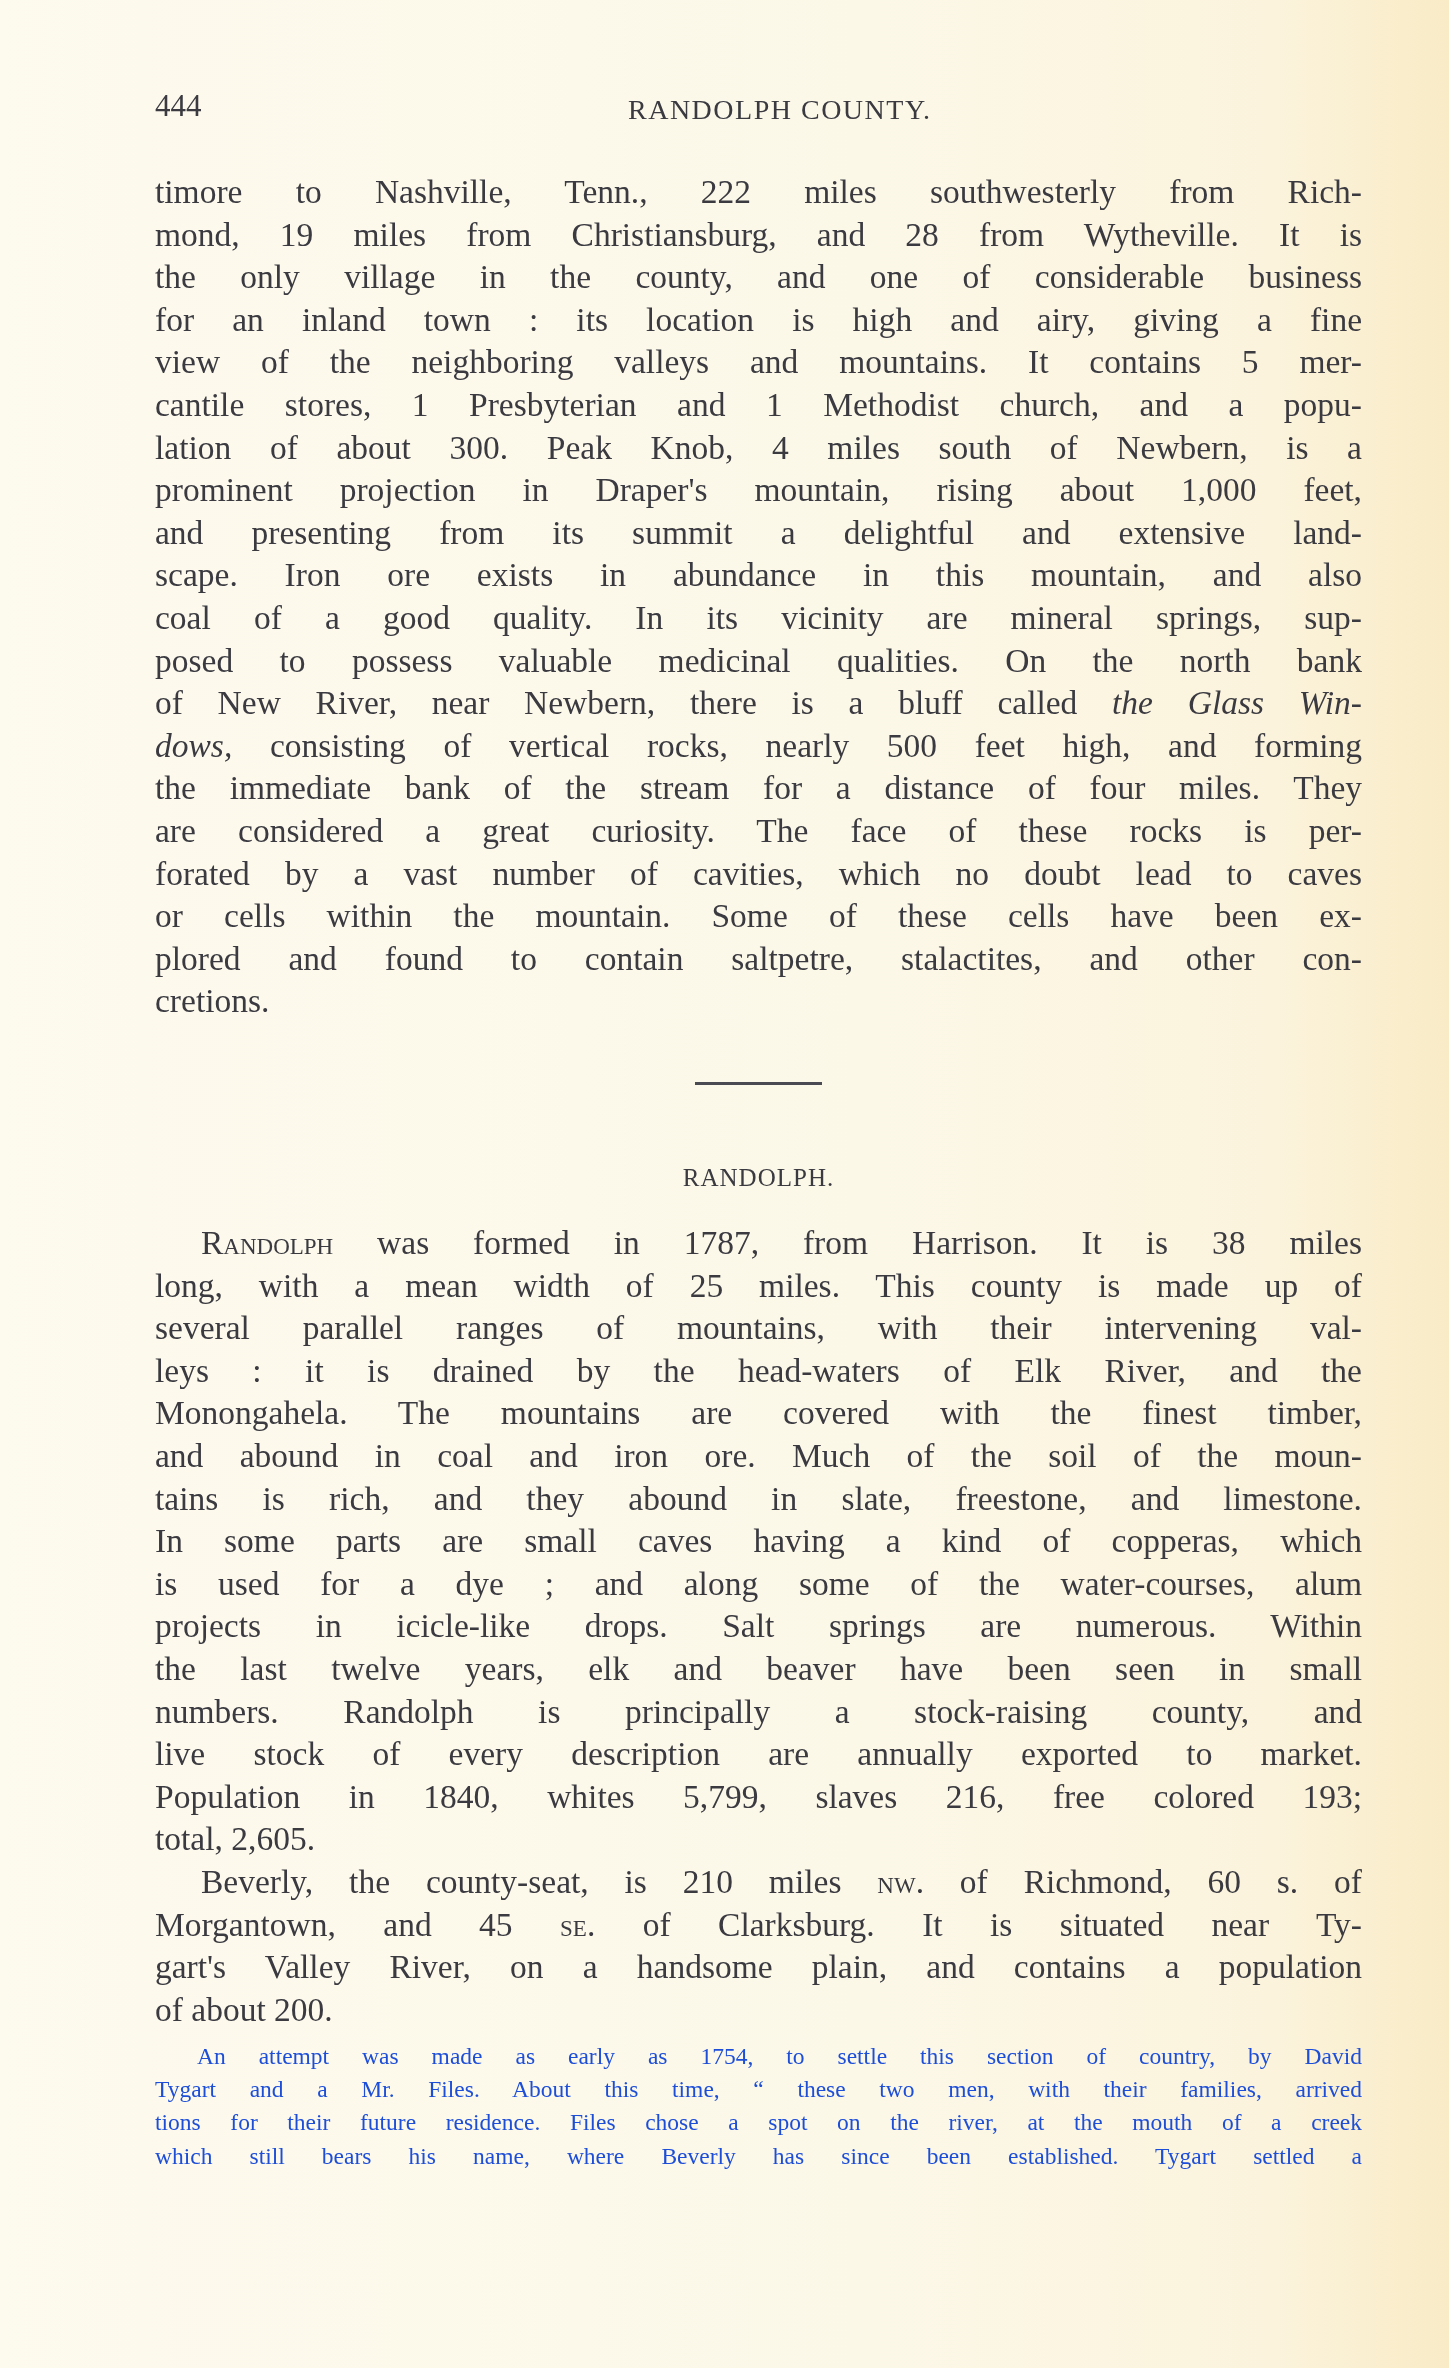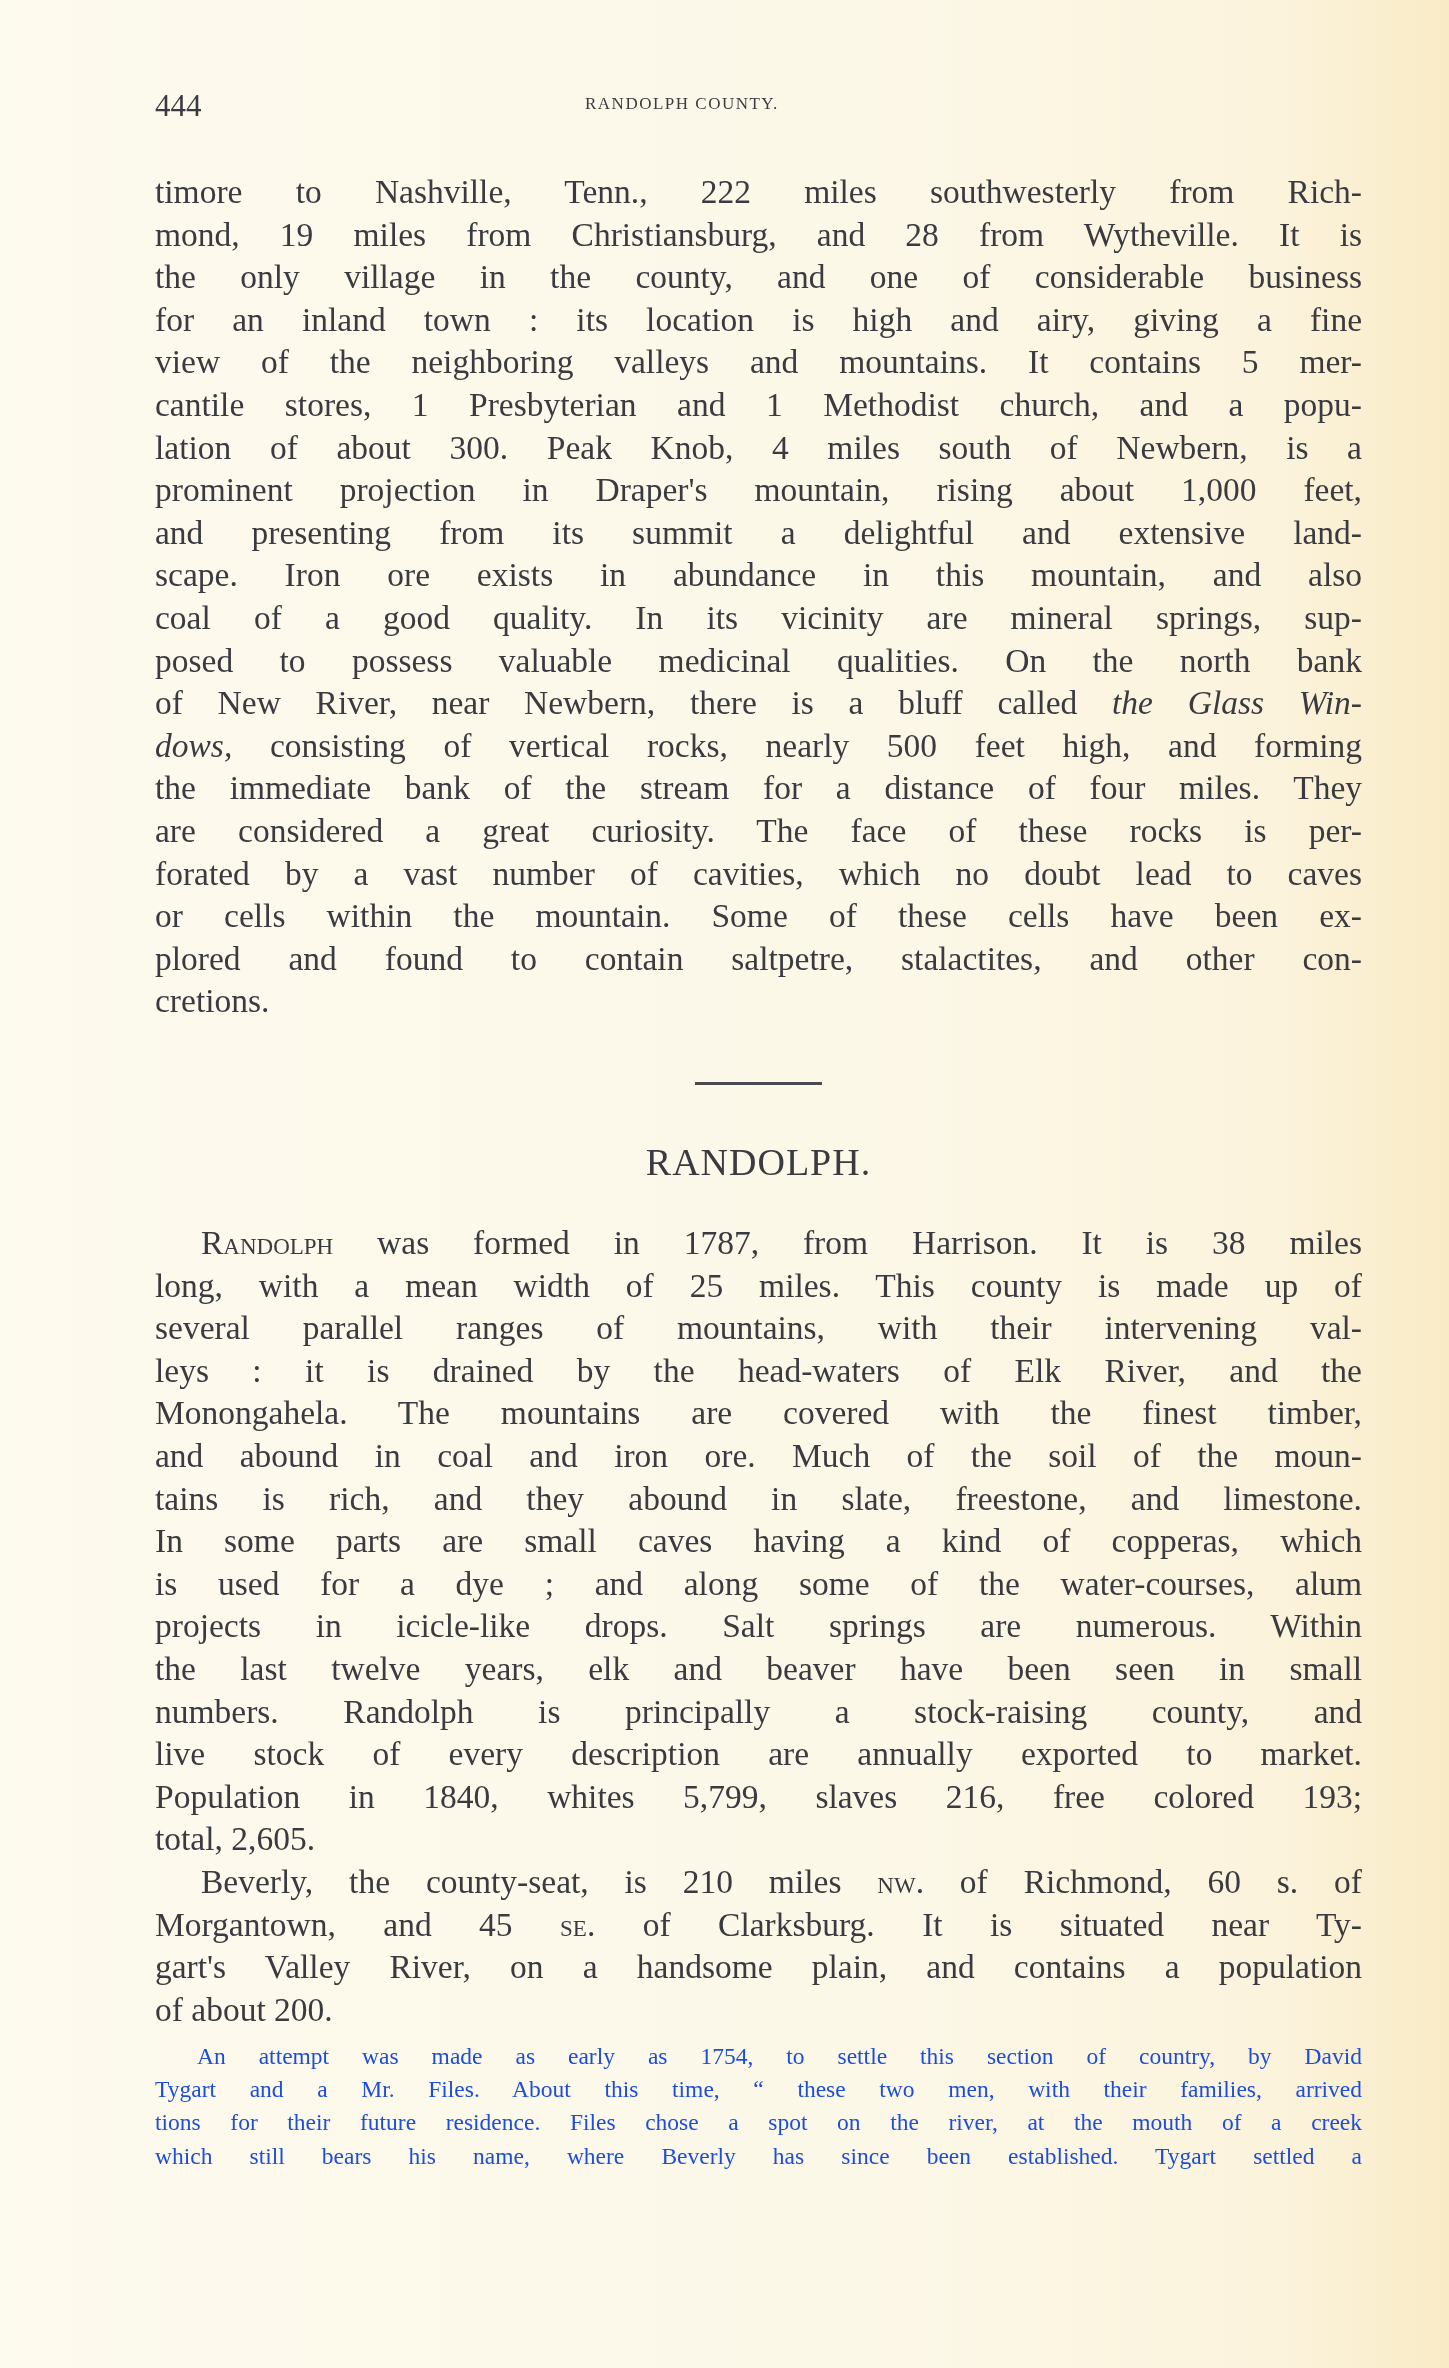--- a/index.html
+++ b/index.html
@@ -12,42 +12,42 @@
   }
   .page { position: absolute; left: 155px; top: 0; width: 1207px; }
   .running-head {
     position: absolute; top: 88px; left: 0; width: 1207px; height: 40px;
   }
   .page-number {
     position: absolute; left: 0; top: 0;
     font-size: 31px; letter-spacing: 0px;
   }
   .running-title {
-    position: absolute; left: 430px; top: 6px;
-    font-size: 17px; letter-spacing: 1.5px;
+    position: absolute; left: 473px; top: 6px;
+    font-size: 28px; letter-spacing: 1.5px;
   }
   .body-block {
     position: absolute; left: 0; width: 1207px;
     font-size: 33.5px; line-height: 42.6px;
   }
   .line {
     display: block; height: 42.6px; white-space: nowrap;
     text-align: justify; text-align-last: justify;
   }
   .line.last { text-align-last: left; }
   .line.indent { padding-left: 46px; }
   .sc { font-variant: small-caps; }
   .it { font-style: italic; }
   .rule {
     position: absolute; left: 540px; top: 1082px; width: 127px; height: 3px;
     background: #4a4a52;
   }
   .section-heading {
-    position: absolute; left: 0; top: 1140px; width: 1207px;
-    text-align: center; font-size: 38px; letter-spacing: 1px;
+    position: absolute; left: 0; top: 1164px; width: 1207px;
+    text-align: center; font-size: 25px; letter-spacing: 1px;
   }
   .footnote {
     position: absolute; left: 0; top: 2040px; width: 1207px;
     font-size: 23.5px; line-height: 33.2px; color: #1d4ed8;
   }
   .footnote .line { height: 33.2px; }
   .footnote .line.indent { padding-left: 42px; }
 </style>
 </head>
 <body>

